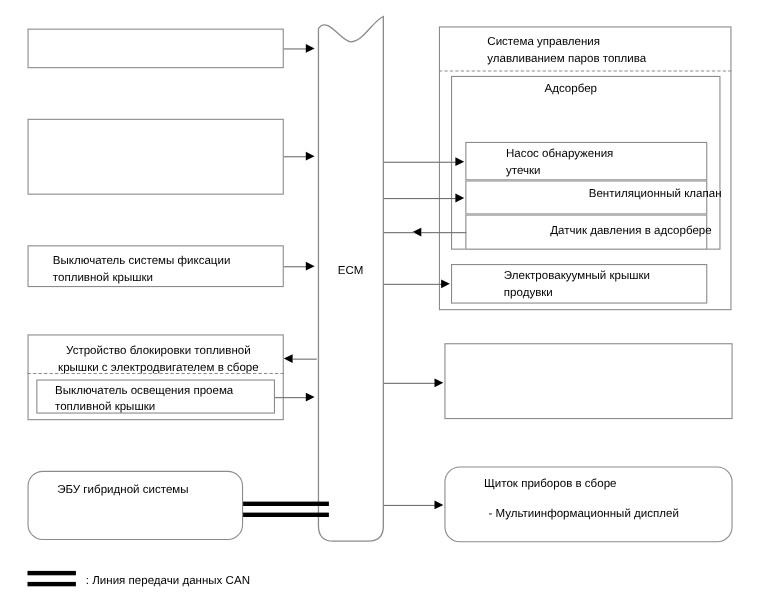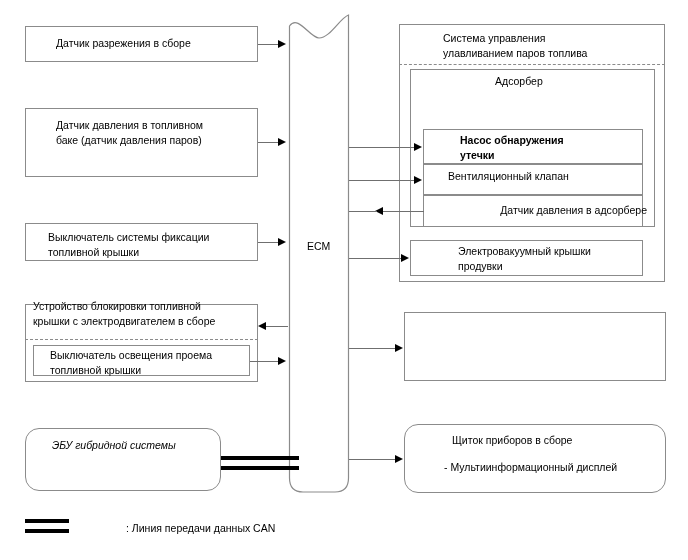--- a/index.html
+++ b/index.html
@@ -81,95 +81,91 @@
   .legend-swatch{
     position:absolute;
     width:44px;
     height:20px;
   }
   .legend-swatch .can-bar{height:4px;}
   .legend-text{
     position:absolute;
     font-size:10.5px;
     color:#000;
-    margin-left:48px;
   }
 </style>
 </head>
 <body>
 
 <div id="stage">
 
   <svg id="ecm-column" style="left:288px; top:8px;" width="62" height="492" viewBox="0 0 62 492">
     <path d="M 1.5 18
              C 10 6, 22 30, 31 30
              C 42 30, 52 10, 60.5 7
              L 60.5 470
              Q 60.5 484, 47 484
              L 15 484
              Q 1.5 484, 1.5 470
              Z" fill="#ffffff" stroke="#8b8b8b" stroke-width="1.2"></path>
   </svg>
   <div class="ecm-label" style="left:307px; top:240px;text-align:right;">ECM</div>
 
   <div class="box" style="left:25px; top:26px; width:233px; height:36px;"></div>
-  <div class="txt" style="left:56px; top:36px; width:200px;">Датчик разрежения в сборе</div>
   <div class="hline" style="left:258px; top:44px; width:22px;"></div>
   <div class="arrow-r" style="left:278px; top:39.5px;"></div>
 
   <div class="box" style="left:25px; top:108px; width:233px; height:69px;"></div>
-  <div class="txt" style="left:56px; top:118px; width:200px;">Датчик давления в топливном
-баке (датчик давления паров)</div>
   <div class="hline" style="left:258px; top:142px; width:22px;"></div>
   <div class="arrow-r" style="left:278px; top:137.5px;"></div>
 
   <div class="box" style="left:25px; top:223px; width:233px; height:38px;"></div>
   <div class="txt" style="left:48px; top:230px; width:210px;">Выключатель системы фиксации
 топливной крышки</div>
   <div class="hline" style="left:258px; top:242px; width:22px;"></div>
   <div class="arrow-r" style="left:278px; top:237.5px;"></div>
 
   <div class="box" style="left:25px; top:304px; width:233px; height:78px;"></div>
-  <div class="txt" style="left:33px; top:299px; width:222px;">Устройство блокировки топливной
+  <div class="txt" style="left:33px; top:312px; width:222px;text-align:center;">Устройство блокировки топливной
 крышки с электродвигателем в сборе</div>
   <div class="dashed-h" style="left:25px; top:339px; width:233px;"></div>
 
   <div class="hline" style="left:266px; top:326px; width:22px;"></div>
   <div class="arrow-l" style="left:258px; top:321.5px;"></div>
 
   <div class="box" style="left:33px; top:345px; width:217px; height:31px;"></div>
   <div class="txt" style="left:50px; top:348px; width:200px;">Выключатель освещения проема
 топливной крышки</div>
   <div class="hline" style="left:250px; top:361px; width:30px;"></div>
   <div class="arrow-r" style="left:278px; top:356.5px;"></div>
 
   <div class="box round" style="left:25px; top:428px; width:196px; height:63px;"></div>
-  <div class="txt" style="left:52px; top:438px; width:170px;font-style:italic;">ЭБУ гибридной системы</div>
+  <div class="txt" style="left:52px; top:438px; width:170px;">ЭБУ гибридной системы</div>
 
   <div class="can-bus" style="left:221px; top:456px; width:78px; height:16px;">
     <div class="can-bar" style="top:0px;"></div>
     <div class="can-bar" style="top:10px;"></div>
   </div>
 
   <div class="box" style="left:399px; top:24px; width:266px; height:258px;"></div>
   <div class="txt" style="left:443px; top:31px; width:230px; text-align:left;">Система управления
 улавливанием паров топлива</div>
   <div class="dashed-h" style="left:399px; top:64px; width:266px;"></div>
 
   <div class="box" style="left:410px; top:69px; width:245px; height:158px;"></div>
   <div class="txt" style="left:495px; top:74px;">Адсорбер</div>
 
   <div class="box" style="left:423px; top:129px; width:220px; height:35px;"></div>
-  <div class="txt" style="left:460px; top:133px; width:180px;font-weight:bold;">Насос обнаружения
+  <div class="txt" style="left:460px; top:133px; width:180px;">Насос обнаружения
 утечки</div>
   <div class="hline" style="left:349px; top:147px; width:66px;"></div>
   <div class="arrow-r" style="left:414px; top:142.5px;"></div>
 
   <div class="box" style="left:423px; top:164px; width:220px; height:31px;"></div>
-  <div class="txt" style="left:448px; top:169px; width:180px;">Вентиляционный клапан</div>
+  <div class="txt" style="left:476px; top:169px; width:180px;text-align:right;">Вентиляционный клапан</div>
   <div class="hline" style="left:349px; top:180px; width:66px;"></div>
   <div class="arrow-r" style="left:414px; top:175.5px;"></div>
 
   <div class="box" style="left:423px; top:195px; width:220px; height:32px;"></div>
   <div class="txt" style="left:447px; top:203px; width:200px;text-align:right;">Датчик давления в адсорбере</div>
 
   <div class="hline" style="left:383px; top:211px; width:40px;"></div>
   <div class="vline" style="left:423px; top:211px; height:1px;"></div>
   <div class="arrow-l" style="left:375px; top:206.5px;"></div>
   <div class="hline" style="left:349px; top:211px; width:28px;"></div>
@@ -178,21 +174,21 @@
   <div class="txt" style="left:458px; top:244px; width:190px;">Электровакуумный крышки
 продувки</div>
   <div class="hline" style="left:349px; top:258px; width:53px;"></div>
   <div class="arrow-r" style="left:401px; top:253.5px;"></div>
 
   <div class="box" style="left:404px; top:312px; width:262px; height:69px;"></div>
   <div class="hline" style="left:349px; top:348px; width:47px;"></div>
   <div class="arrow-r" style="left:395px; top:343.5px;"></div>
 
   <div class="box round" style="left:404px; top:424px; width:262px; height:69px;"></div>
-  <div class="txt" style="left:452px; top:433px;">Щиток приборов в сборе</div>
+  <div class="txt" style="left:440px; top:433px;">Щиток приборов в сборе</div>
   <div class="txt" style="left:444px; top:460px;">- Мультиинформационный дисплей</div>
   <div class="hline" style="left:349px; top:459px; width:47px;"></div>
   <div class="arrow-r" style="left:395px; top:454.5px;"></div>
 
   <div class="legend-swatch" style="left:25px; top:519px;">
     <div class="can-bar" style="top:0px;"></div>
     <div class="can-bar" style="top:10px;"></div>
   </div>
   <div class="legend-text" style="left:78px; top:522px;">: Линия передачи данных CAN</div>
 

